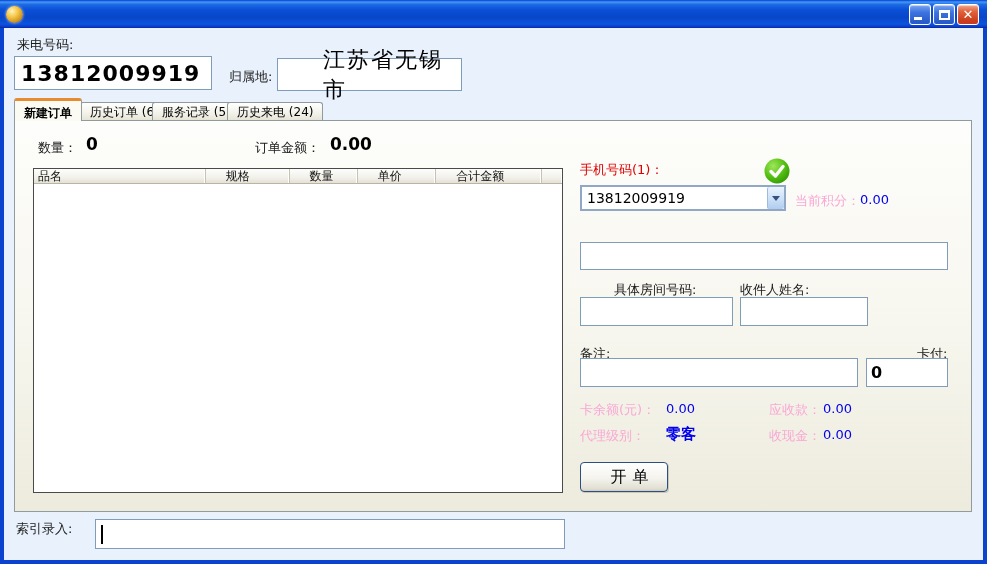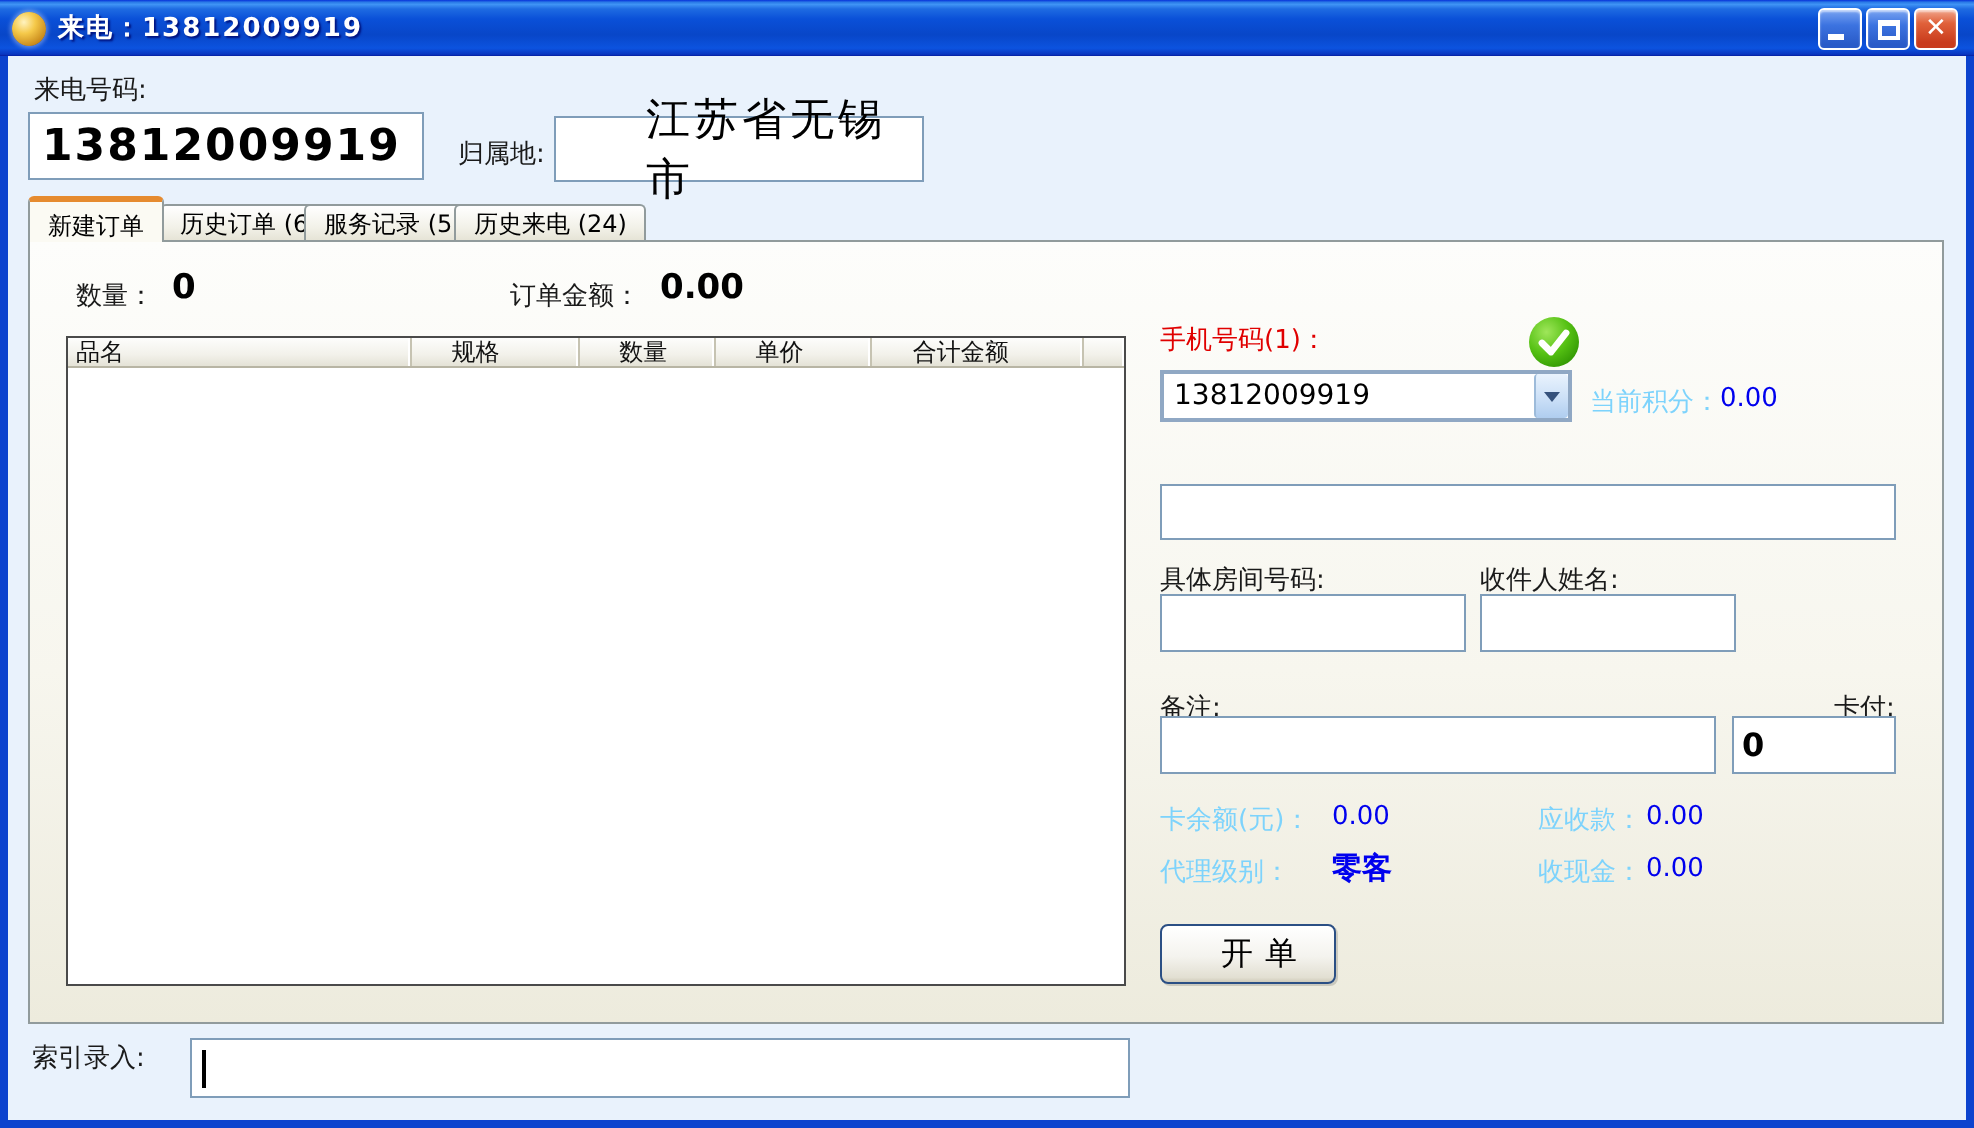--- a/index.html
+++ b/index.html
@@ -29,34 +29,34 @@
     border:2px solid #fff; border-top-width:3px; }
   .glyph-close { position:absolute; left:0; top:1px; width:100%; text-align:center;
     color:#fff; font-size:13px; font-weight:bold; line-height:18px; }
 
   
   .client { position:absolute; left:4px; top:28px; width:979px; height:532px; background:#E9F2FC; }
   
   .abs { position:absolute; }
 
   .lbl { font-size:13px; color:#1A1A1A; white-space:nowrap; }
-  .lbl-gray { color:#7dd3fc; }
+  .lbl-gray { color:#f9a8d4; }
   .val-blue { color:#0000EE; font-size:13px; white-space:nowrap; }
 
   .bigbox { background:#fff; border:1px solid #7F9DB9; display:flex; align-items:center; }
   .caller-number { font-size:22px; font-weight:bold; letter-spacing:1px; padding-left:6px; }
   .caller-region { font-size:22px; font-family:"DejaVu Serif","Liberation Serif",serif;
     letter-spacing:2px; padding-left:8px; }
 
   
   .tab { position:absolute; top:102px; height:19px; padding:0 9px; line-height:18px; font-size:12px;
     background:linear-gradient(180deg,#FFFFFF 0%,#F2F1E8 60%,#E4E2D4 100%);
     border:1px solid #919B9C; border-bottom:none; border-radius:3px 3px 0 0; z-index:2; cursor:default; }
   .tab.active { top:98px; height:23px; line-height:24px; z-index:4;
-    background:#FBFAF3; border-top:3px solid #E68B2F; }
+    background:#FBFAF3; border-top:3px solid #E68B2F;font-weight:bold; }
 
   .panel { position:absolute; left:14px; top:120px; width:958px; height:392px;
     background:linear-gradient(180deg,#FDFDFB 0%,#F7F6EE 55%,#EDEBDD 100%);
     border:1px solid #919B9C; z-index:3; }
 
   .qty-val { font-size:17px; font-weight:bold; }
 
   
   .order-table { position:absolute; left:33px; top:168px; width:530px; height:325px;
     background:#fff; border:1px solid #4A4A4A; z-index:5; }
@@ -94,21 +94,20 @@
   .agent-val { font-size:15px; font-weight:bold; color:#0000EE; }
   .cardpay-val { font-size:16px; font-weight:bold; padding:1px 4px; }
 </style>
 </head>
 <body>
 
 <div class="window">
 
   <div class="titlebar">
     <div class="title-icon"></div>
-    <div class="title-text">来电：13812009919</div>
     <div class="winbtns">
       <div class="winbtn">
           <div class="glyph-min"></div>
         </div>
       <div class="winbtn">
           <div class="glyph-max"></div>
         </div>
       <div class="winbtn close">
           <div class="glyph-close">✕</div>
         </div>
@@ -167,21 +166,21 @@
     <div class="combo-text">13812009919</div>
     <div class="combo-btn">
       <div class="combo-arrow"></div>
     </div>
   </div>
   <div class="abs lbl lbl-gray" style="left:795px; top:192px; z-index:5;">当前积分：</div>
   <div class="abs val-blue" style="left:860px; top:192px; z-index:5;">0.00</div>
 
   <input class="abs input" style="left: 580px; top: 242px; width: 368px; height: 28px; z-index: 5;" value="">
 
-  <div class="abs lbl" style="left:580px; top:281px; z-index:5;">具体房间号码:</div>
+  <div class="abs lbl" style="left:614px; top:281px; z-index:5;">具体房间号码:</div>
   <input class="abs input" style="left: 580px; top: 297px; width: 153px; height: 29px; z-index: 5;" value="">
   <div class="abs lbl" style="left:740px; top:281px; z-index:5;">收件人姓名:</div>
   <input class="abs input" style="left: 740px; top: 297px; width: 128px; height: 29px; z-index: 5;" value="">
 
   <div class="abs lbl" style="left:580px; top:345px; z-index:5;">备注:</div>
   <input class="abs input" style="left: 580px; top: 358px; width: 278px; height: 29px; z-index: 5;" value="">
   <div class="abs lbl" style="left:917px; top:345px; z-index:5;">卡付:</div>
   <input class="abs input cardpay-val" style="left: 866px; top: 358px; width: 82px; height: 29px; z-index: 5;" value="0">
 
   <div class="abs lbl lbl-gray" style="left:580px; top:401px; z-index:5;">卡余额(元)：</div>

